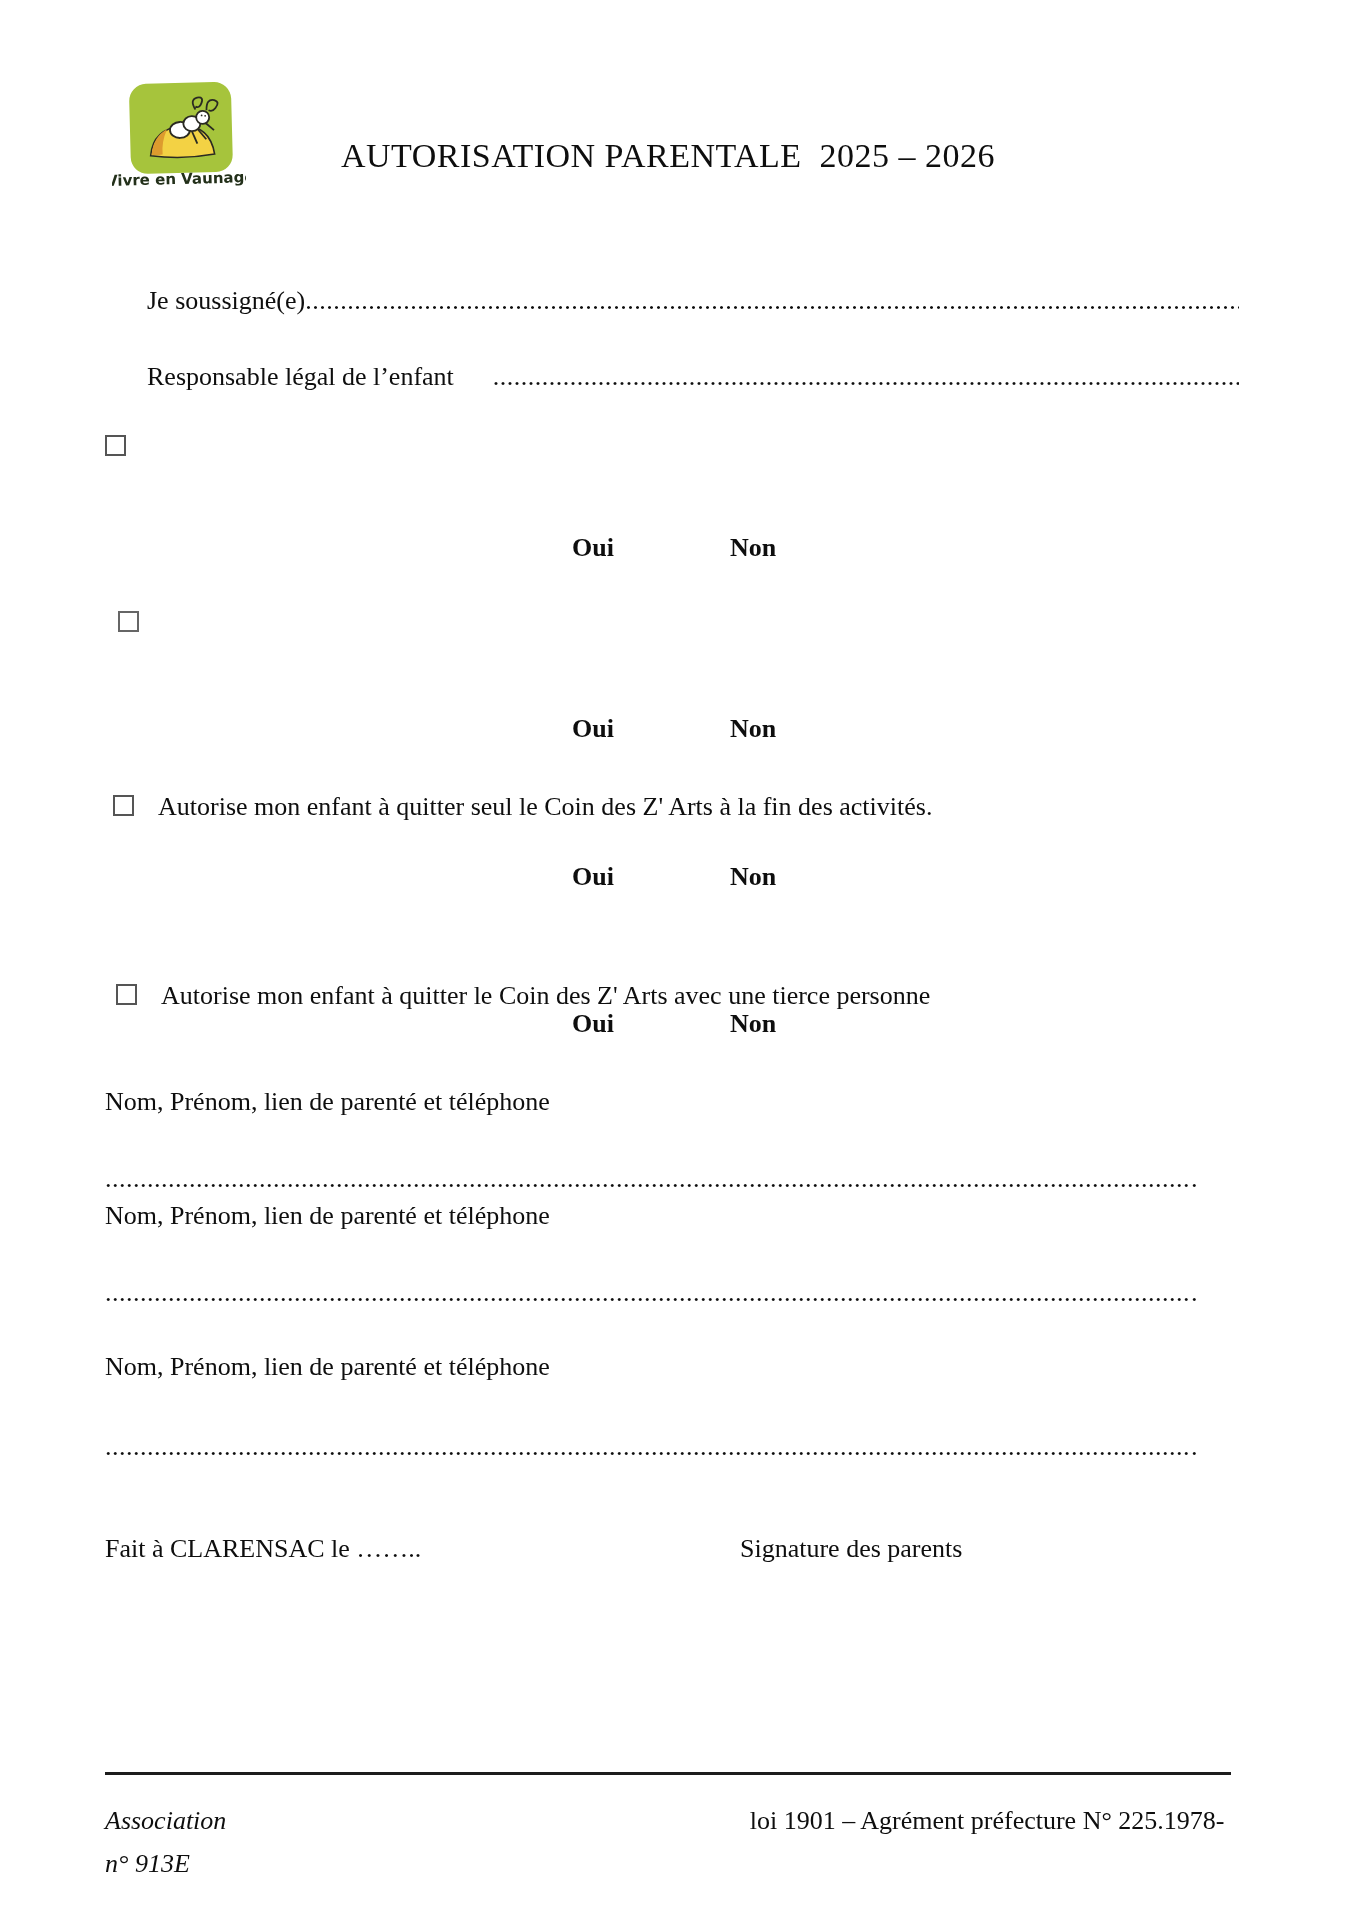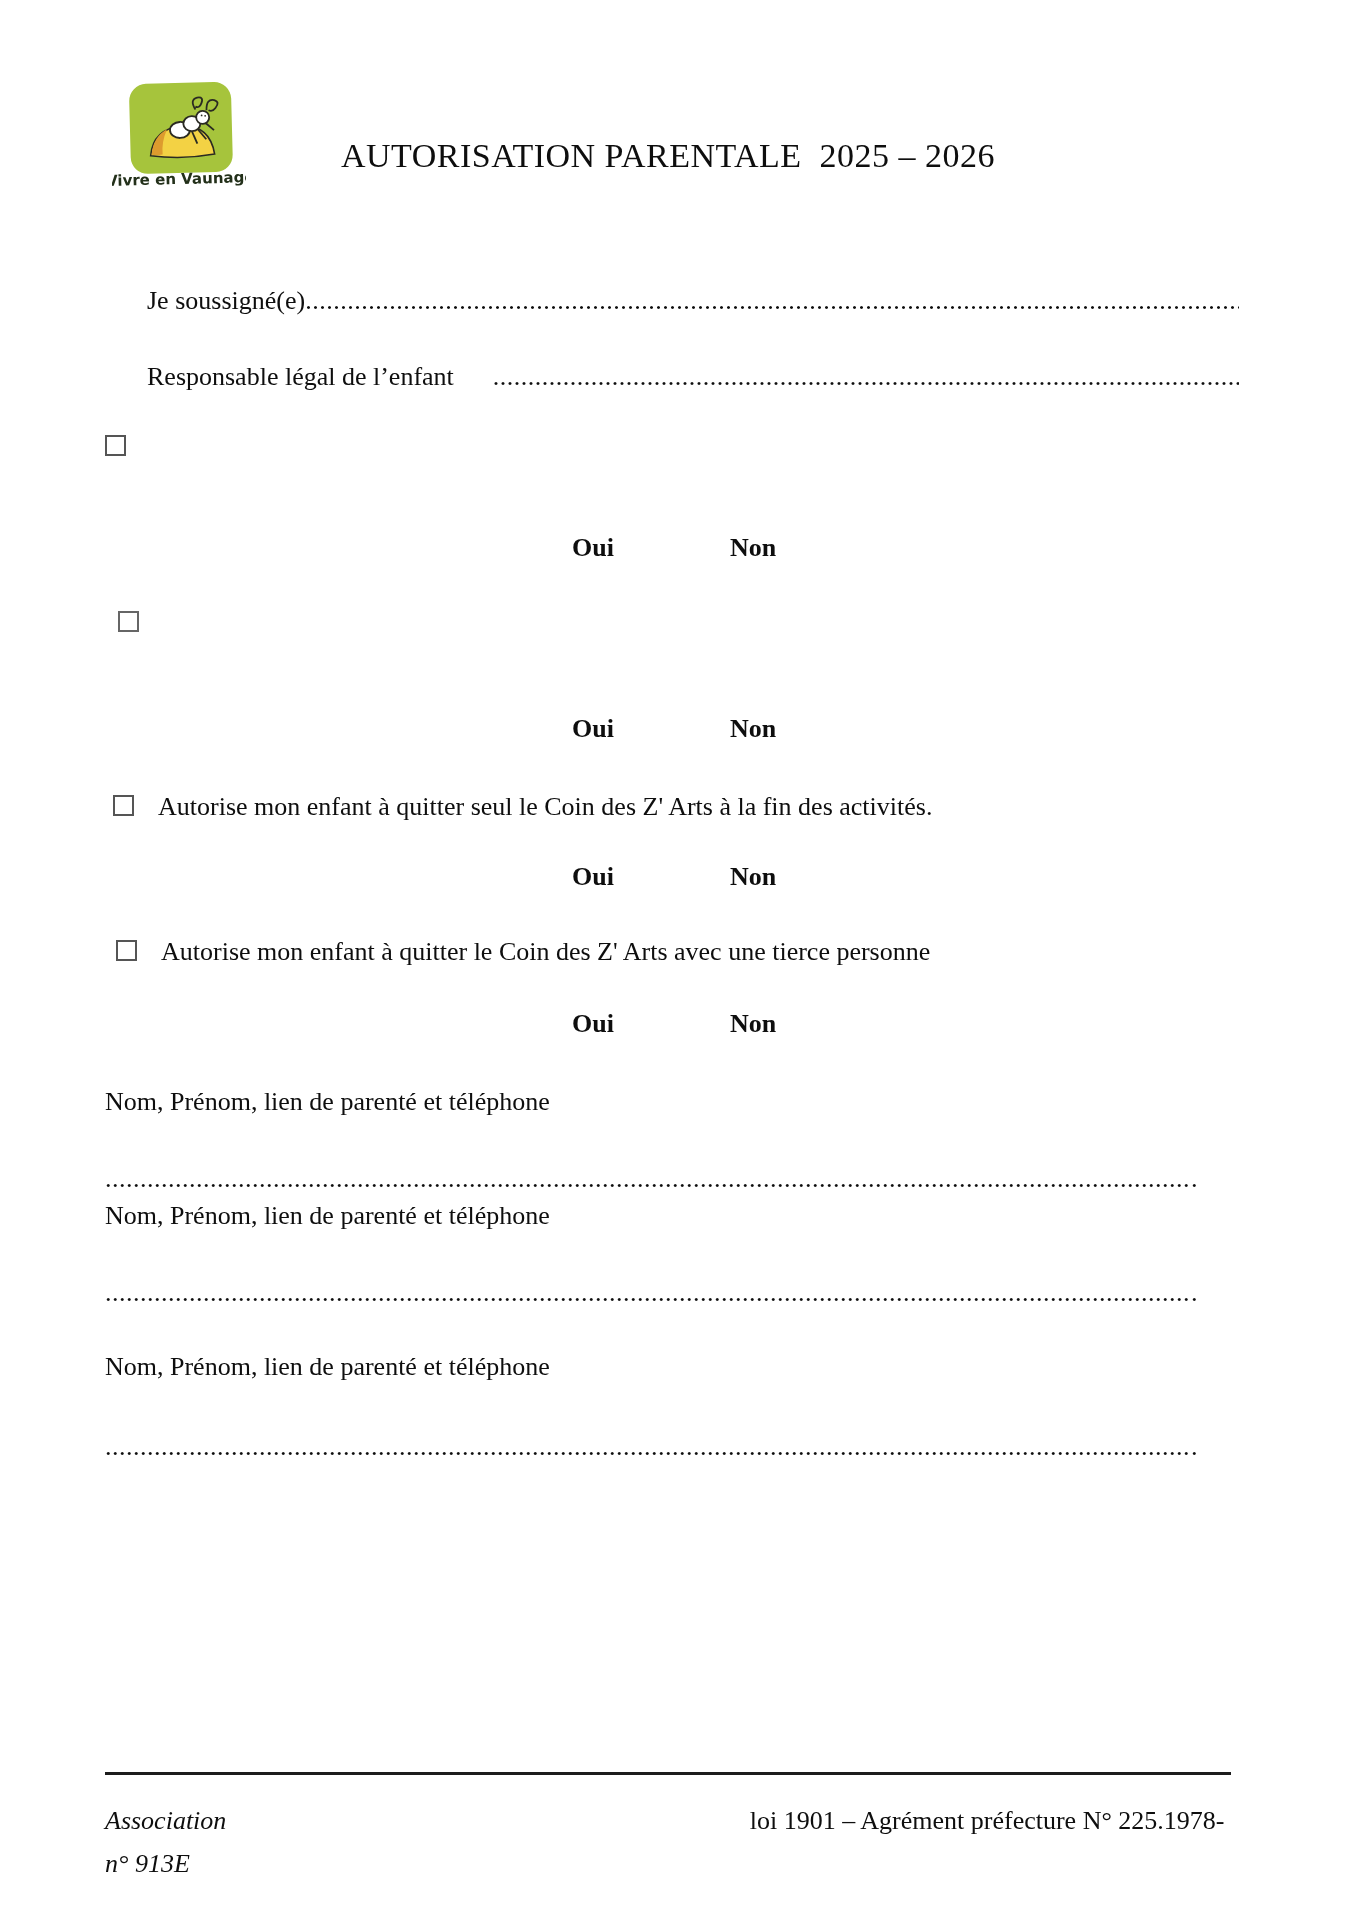--- a/index.html
+++ b/index.html
@@ -46,21 +46,21 @@
   
   .para{
     left:105px;width:1126px;
     font-size:26px;line-height:37px;
     text-align:justify;
     text-align-last:left;
   }
   .p1{top:428px;}
   .p2{top:604px;text-indent:13px;}
   .p3{top:788px;text-align:left;padding-left:8px;}
-  .p4{top:933px;text-align:left;padding-left:11px;}
+  .p4{top:977px;text-align:left;padding-left:11px;}
 
   .checkbox{
     display:inline-block;
     width:17px;height:17px;
     border:2px solid #555;
     background:#fff;
     margin-right:24px;
     transform:translateY(1px);
   }
   .p2 .checkbox{margin-right:16px;border-color:#666;}
@@ -191,20 +191,24 @@
 
   <div class="abs contact-label cl1">Nom, Prénom, lien de parenté et téléphone</div>
   <div class="abs dotline dl1">...........................................................................................................................................................…​ … … … … … … … … … … … .</div>
 
   <div class="abs contact-label cl2">Nom, Prénom, lien de parenté et téléphone</div>
   <div class="abs dotline dl2">...........................................................................................................................................................…​ … … … … … … … … … … … .</div>
 
   <div class="abs contact-label cl3">Nom, Prénom, lien de parenté et téléphone</div>
   <div class="abs dotline dl3">...........................................................................................................................................................…​ … … … … … … … … … … … .</div>
 
+  <div class="abs closing" style="top:1530px;">
+    <span>Fait à CLARENSAC le ……..</span>
+    <span class="sig">Signature des parents</span>
+  </div>
 
   <div class="abs footer">
     <div class="jline">
       <span class="it">Association</span>
       <span>  loi 1901 – Agrément préfecture N° 225.1978- </span>
     </div>
     <div class="it">n° 913E</div>
   </div>
 
 </div>

